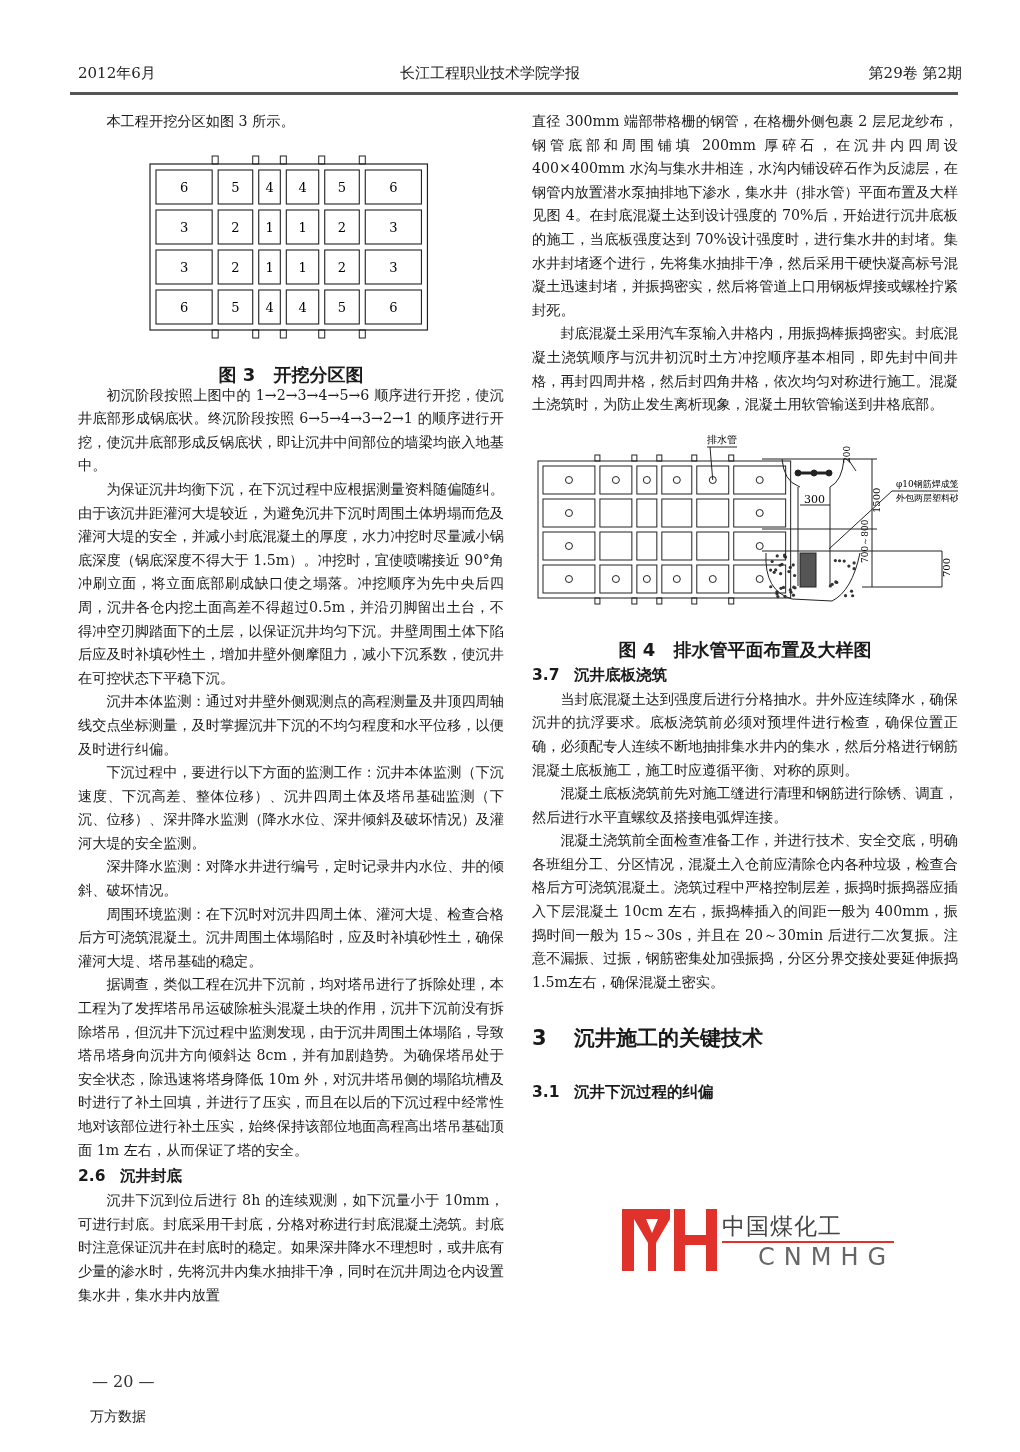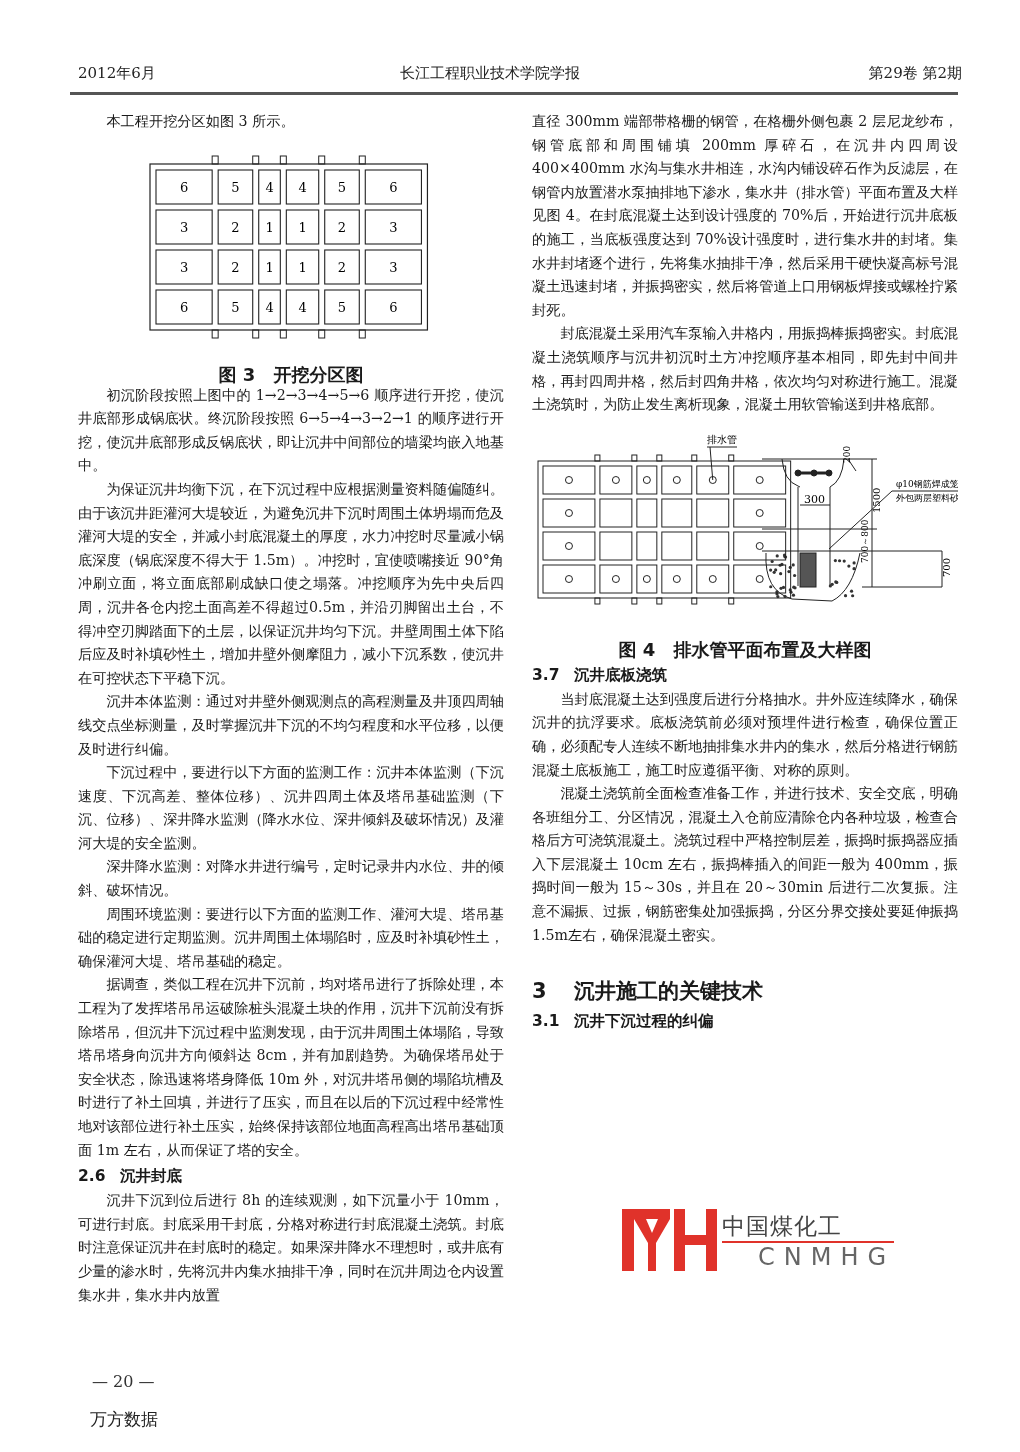--- a/index.html
+++ b/index.html
@@ -9,28 +9,28 @@
     .hdr-left { left: 78px; }
     .hdr-center { left: 400px; }
     .hdr-right { right: 58px; }
     .hdr-rule { position: absolute; top: 92px; left: 70px; width: 888px; height: 3px; background: #555; }
     .col { position: absolute; top: 110px; width: 426px; font-size: 14.2px; line-height: 23.6px; text-align: justify; }
     .col-left { left: 78px; }
     .col-right { left: 532px; }
     p { margin: 0; text-indent: 2em; }
     .noindent { text-indent: 0; }
     .sec2 { font-family: "DejaVu Sans", "Liberation Sans", sans-serif; font-weight: bold; font-size: 15.5px; margin: 2px 0 1px 0; line-height: 24px; }
-    .sec1 { font-family: "DejaVu Sans", "Liberation Sans", sans-serif; font-weight: bold; font-size: 21px; margin: 30px 0 4px 0; line-height: 28px; }
+    .sec1 { font-family: "DejaVu Sans", "Liberation Sans", sans-serif; font-weight: bold; font-size: 21px; margin: 30px 0 28px 0; line-height: 28px; }
     .sec-num { display: inline-block; width: 42px; }
     .fig-caption { text-align: center; font-family: "DejaVu Sans", "Liberation Sans", sans-serif; font-weight: bold; font-size: 18px; text-indent: 0; }
     .fig3-wrap { width: 426px; height: 250px; position: relative; }
     .fig4-wrap { width: 426px; height: 230px; position: relative; margin-top: 14px; }
     svg text { font-family: "DejaVu Serif", "Liberation Serif", serif; }
     .footer-page { position: absolute; left: 92px; top: 1372px; font-size: 16px; color: #333; }
-    .footer-brand { position: absolute; left: 90px; top: 1408px; font-size: 17px; color: #222; font-family: "DejaVu Sans", "Liberation Sans", sans-serif; }
+    .footer-brand { position: absolute; left: 90px; top: 1408px; font-size: 14px; color: #222; font-family: "DejaVu Sans", "Liberation Sans", sans-serif; }
     .watermark { position: absolute; left: 622px; top: 1209px; width: 290px; height: 68px; }
     .wm-cn { position: absolute; left: 100px; top: 2px; font-family: "DejaVu Sans", "Liberation Sans", sans-serif; font-size: 23px; color: #444; background: rgba(255,255,255,0.85); letter-spacing: 1px; }
     .wm-line { position: absolute; left: 100px; top: 32px; width: 172px; height: 2px; background: #e0322a; }
     .wm-en { position: absolute; left: 100px; top: 34px; font-family: "DejaVu Sans", "Liberation Sans", sans-serif; font-size: 24px; color: #666; letter-spacing: 9px; background: rgba(255,255,255,0.85); margin-left: 36px; }
   </style>
 </head>
 <body>
 
 <div class="hdr hdr-left">2012年6月</div>
 <div class="hdr hdr-center">长江工程职业技术学院学报</div>
@@ -101,21 +101,21 @@
         <rect x="287.28" y="156" width="56.160000000000004" height="34" fill="none" stroke="#222" stroke-width="1.1"></rect>
         <text x="315.35999999999996" y="178" text-anchor="middle" font-size="13">6</text>
       </svg>
     <div class="fig-caption">图 3　开挖分区图</div>
   </div>
   <p>初沉阶段按照上图中的 1→2→3→4→5→6 顺序进行开挖，使沉井底部形成锅底状。终沉阶段按照 6→5→4→3→2→1 的顺序进行开挖，使沉井底部形成反锅底状，即让沉井中间部位的墙梁均嵌入地基中。</p>
   <p>为保证沉井均衡下沉，在下沉过程中应根据测量资料随偏随纠。由于该沉井距灌河大堤较近，为避免沉井下沉时周围土体坍塌而危及灌河大堤的安全，并减小封底混凝土的厚度，水力冲挖时尽量减小锅底深度（锅底深度不得大于 1.5m）。冲挖时，宜使喷嘴接近 90°角冲刷立面，将立面底部刷成缺口使之塌落。冲挖顺序为先中央后四周，沉井各仓内挖土面高差不得超过0.5m，并沿刃脚留出土台，不得冲空刃脚踏面下的土层，以保证沉井均匀下沉。井壁周围土体下陷后应及时补填砂性土，增加井壁外侧摩阻力，减小下沉系数，使沉井在可控状态下平稳下沉。</p>
   <p>沉井本体监测：通过对井壁外侧观测点的高程测量及井顶四周轴线交点坐标测量，及时掌握沉井下沉的不均匀程度和水平位移，以便及时进行纠偏。</p>
   <p>下沉过程中，要进行以下方面的监测工作：沉井本体监测（下沉速度、下沉高差、整体位移）、沉井四周土体及塔吊基础监测（下沉、位移）、深井降水监测（降水水位、深井倾斜及破坏情况）及灌河大堤的安全监测。</p>
   <p>深井降水监测：对降水井进行编号，定时记录井内水位、井的倾斜、破坏情况。</p>
-  <p>周围环境监测：要进行以下方面的监测工作、灌河大堤、塔吊基础的稳定进行定期监测。沉井周围土体塌陷时，应及时补填砂性土，确保灌河大堤、塔吊基础的稳定。</p>
+  <p>周围环境监测：在下沉时对沉井四周土体、灌河大堤、检查合格后方可浇筑混凝土。沉井周围土体塌陷时，应及时补填砂性土，确保灌河大堤、塔吊基础的稳定。</p>
   <p>据调查，类似工程在沉井下沉前，均对塔吊进行了拆除处理，本工程为了发挥塔吊吊运破除桩头混凝土块的作用，沉井下沉前没有拆除塔吊，但沉井下沉过程中监测发现，由于沉井周围土体塌陷，导致塔吊塔身向沉井方向倾斜达 8cm，并有加剧趋势。为确保塔吊处于安全状态，除迅速将塔身降低 10m 外，对沉井塔吊侧的塌陷坑槽及时进行了补土回填，并进行了压实，而且在以后的下沉过程中经常性地对该部位进行补土压实，始终保持该部位地面高程高出塔吊基础顶面 1m 左右，从而保证了塔的安全。</p>
   <div class="sec2">
     <span class="sec-num">2.6</span><span>沉井封底</span>
   </div>
   <p>沉井下沉到位后进行 8h 的连续观测，如下沉量小于 10mm，可进行封底。封底采用干封底，分格对称进行封底混凝土浇筑。封底时注意保证沉井在封底时的稳定。如果深井降水不理想时，或井底有少量的渗水时，先将沉井内集水抽排干净，同时在沉井周边仓内设置集水井，集水井内放置</p>
 </div>
 
 <div class="col col-right">
   <p class="noindent">直径 300mm 端部带格栅的钢管，在格栅外侧包裹 2 层尼龙纱布，钢管底部和周围铺填 200mm 厚碎石，在沉井内四周设 400×400mm 水沟与集水井相连，水沟内铺设碎石作为反滤层，在钢管内放置潜水泵抽排地下渗水，集水井（排水管）平面布置及大样见图 4。在封底混凝土达到设计强度的 70%后，开始进行沉井底板的施工，当底板强度达到 70%设计强度时，进行集水井的封堵。集水井封堵逐个进行，先将集水抽排干净，然后采用干硬快凝高标号混凝土迅速封堵，并振捣密实，然后将管道上口用钢板焊接或螺栓拧紧封死。</p>
   <p>封底混凝土采用汽车泵输入井格内，用振捣棒振捣密实。封底混凝土浇筑顺序与沉井初沉时土方冲挖顺序基本相同，即先封中间井格，再封四周井格，然后封四角井格，依次均匀对称进行施工。混凝土浇筑时，为防止发生离析现象，混凝土用软管输送到井格底部。</p>
@@ -247,20 +247,21 @@
         <circle cx="227.6928" cy="148" r="3.5" fill="none" stroke="#222"></circle>
         <line x1="180.76" y1="49" x2="178" y2="16" stroke="#222"></line>
         <line x1="175" y1="16" x2="205" y2="16" stroke="#222"></line>
       </svg>
     <div class="fig-caption">图 4　排水管平面布置及大样图</div>
   </div>
   <div class="sec2">
     <span class="sec-num">3.7</span><span>沉井底板浇筑</span>
   </div>
   <p>当封底混凝土达到强度后进行分格抽水。井外应连续降水，确保沉井的抗浮要求。底板浇筑前必须对预埋件进行检查，确保位置正确，必须配专人连续不断地抽排集水井内的集水，然后分格进行钢筋混凝土底板施工，施工时应遵循平衡、对称的原则。</p>
+  <p>混凝土底板浇筑前先对施工缝进行清理和钢筋进行除锈、调直，然后进行水平直螺纹及搭接电弧焊连接。</p>
   <p>混凝土浇筑前全面检查准备工作，并进行技术、安全交底，明确各班组分工、分区情况，混凝土入仓前应清除仓内各种垃圾，检查合格后方可浇筑混凝土。浇筑过程中严格控制层差，振捣时振捣器应插入下层混凝土 10cm 左右，振捣棒插入的间距一般为 400mm，振捣时间一般为 15～30s，并且在 20～30min 后进行二次复振。注意不漏振、过振，钢筋密集处加强振捣，分区分界交接处要延伸振捣1.5m左右，确保混凝土密实。</p>
   <div class="sec1">
     <span class="sec-num">3</span><span>沉井施工的关键技术</span>
   </div>
   <div class="sec2">
     <span class="sec-num">3.1</span><span>沉井下沉过程的纠偏</span>
   </div>
 </div>
 
 <div class="watermark">

